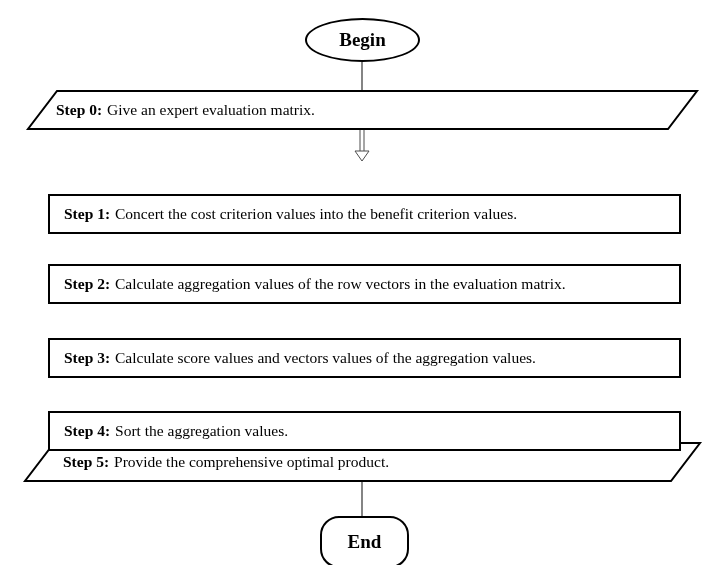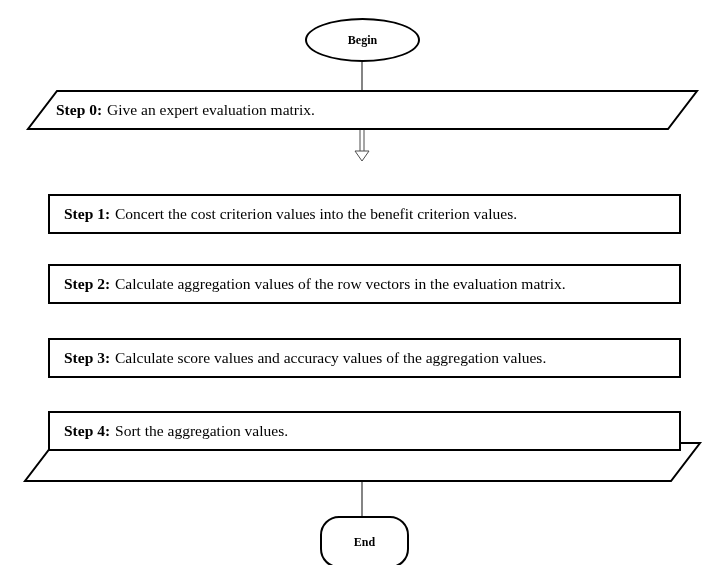--- a/index.html
+++ b/index.html
@@ -24,21 +24,21 @@
     height: 565px;
   }
   .terminal {
     position: absolute;
     border: 2px solid #000000;
     background: #ffffff;
     display: flex;
     align-items: center;
     justify-content: center;
     font-weight: bold;
-    font-size: 12px;
+    font-size: 19px;
     box-sizing: border-box;
   }
   .ellipse {
     left: 305px;
     top: 18px;
     width: 115px;
     height: 44px;
     border-radius: 50%;
   }
   .stadium {
@@ -134,26 +134,30 @@
       <span class="step-body">Concert the cost criterion values into the benefit criterion values.</span>
   </div>
 
   <div class="process-box" style="top:232px;">
     <span class="step-label">Step 2:</span>
       <span class="step-body">Calculate aggregation values of the row vectors in the evaluation matrix.</span>
   </div>
 
   <div class="process-box" style="top:306px;">
     <span class="step-label">Step 3:</span>
-      <span class="step-body">Calculate score values and accuracy values of the aggregation values.</span>
+      <span class="step-body">Calculate score values and vectors values of the aggregation values.</span>
   </div>
 
   <div class="process-box" style="top:379px;">
     <span class="step-label">Step 4:</span>
       <span class="step-body">Sort the aggregation values.</span>
   </div>
 
+  <div class="para-text" style="left:63px; top:443px;">
+    <span class="step-label">Step 5:</span>
+      <span class="step-body">Provide the comprehensive optimal product.</span>
+  </div>
 
   <div class="terminal stadium">
     <span>End</span>
   </div>
 
 </div>
 
 </body></html>

